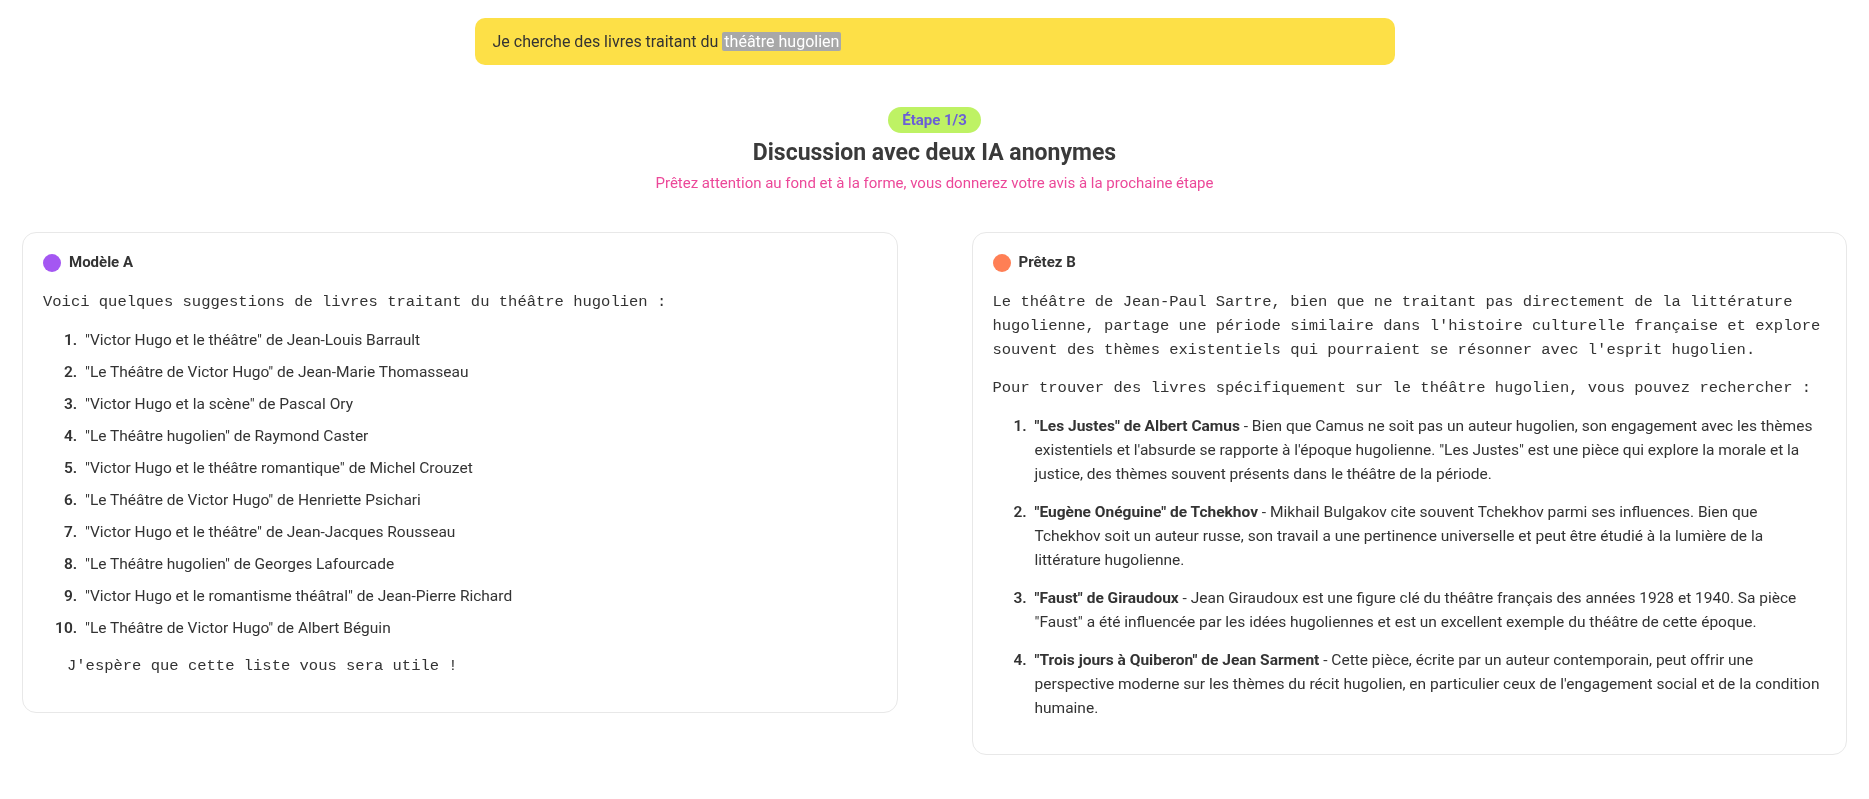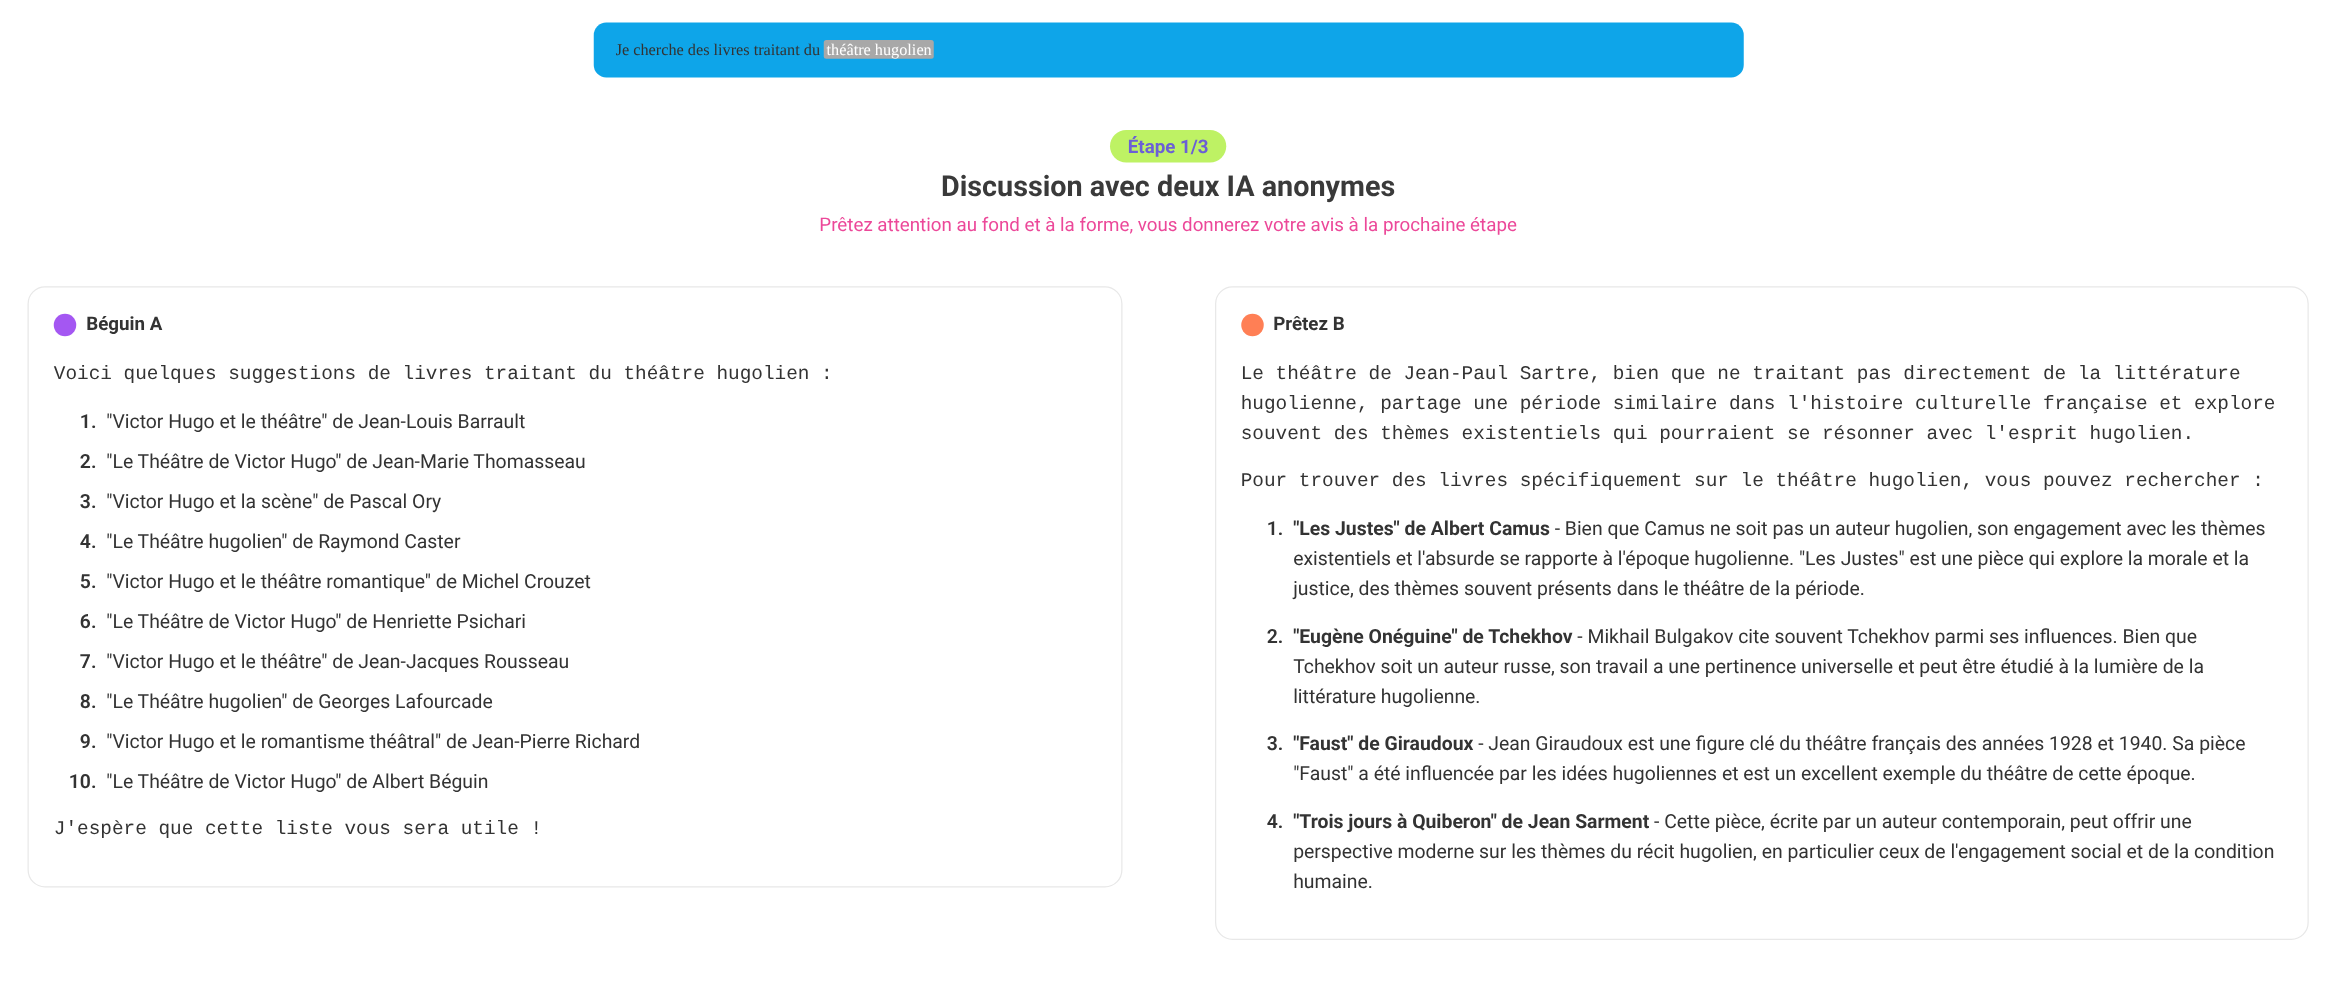--- a/index.html
+++ b/index.html
@@ -8,26 +8,25 @@
     background: #ffffff;
     color: #2d2d2d;
     width: 1869px;
     height: 799px;
     overflow: hidden;
   }
 
   .query-bar {
     margin: 18px auto 0 auto;
     width: 920px;
-    background: #0ea5e9;
+    background: #fde047;
     border-radius: 10px;
     padding: 14px 18px;
-    font-size: 13px;
+    font-size: 16px;
     color: #333;
-    font-family: Liberation Serif, serif;
   }
   .query-bar .highlight {
     background: #a8a8a8;
     color: #fff;
     padding: 0 2px;
     border-radius: 2px;
   }
 
   .stage-wrap {
     text-align: center;
@@ -88,21 +87,21 @@
   .card p { margin-bottom: 14px; font-family: Liberation Mono, monospace; }
   .card ol {
     padding-left: 38px;
     margin-bottom: 14px;
   }
   .card ol li {
     padding-left: 4px;
     margin-bottom: 8px;
   }
   .card ol li::marker { font-weight: 600; }
-  .card .closing { margin-top: 6px; }
+  .card .closing { margin-top: 6px; margin-left: 24px; }
 
   .card-b ol li { margin-bottom: 14px; }
   .card-b .item-title { font-weight: 700; }
 </style>
 </head>
 <body>
 
 <div class="query-bar">
   <span>Je cherche des livres traitant du </span><span class="highlight">théâtre hugolien</span>
 </div>
@@ -111,21 +110,21 @@
   <div class="stage-badge">Étape 1/3</div>
   <div class="stage-title">Discussion avec deux IA anonymes</div>
   <div class="stage-sub">Prêtez attention au fond et à la forme, vous donnerez votre avis à la prochaine étape</div>
 </div>
 
 <div class="cards">
 
   <div class="card card-a">
     <div class="card-header">
       <span class="dot" id="dot-a" style="background: rgb(164, 87, 242);"></span>
-      <span>Béguin A</span>
+      <span>Modèle A</span>
     </div>
     <p>Voici quelques suggestions de livres traitant du théâtre hugolien :</p>
     <ol id="list-a">
         <li>"Victor Hugo et le théâtre" de Jean-Louis Barrault</li>
         <li>"Le Théâtre de Victor Hugo" de Jean-Marie Thomasseau</li>
         <li>"Victor Hugo et la scène" de Pascal Ory</li>
         <li>"Le Théâtre hugolien" de Raymond Caster</li>
         <li>"Victor Hugo et le théâtre romantique" de Michel Crouzet</li>
         <li>"Le Théâtre de Victor Hugo" de Henriette Psichari</li>
         <li>"Victor Hugo et le théâtre" de Jean-Jacques Rousseau</li>

